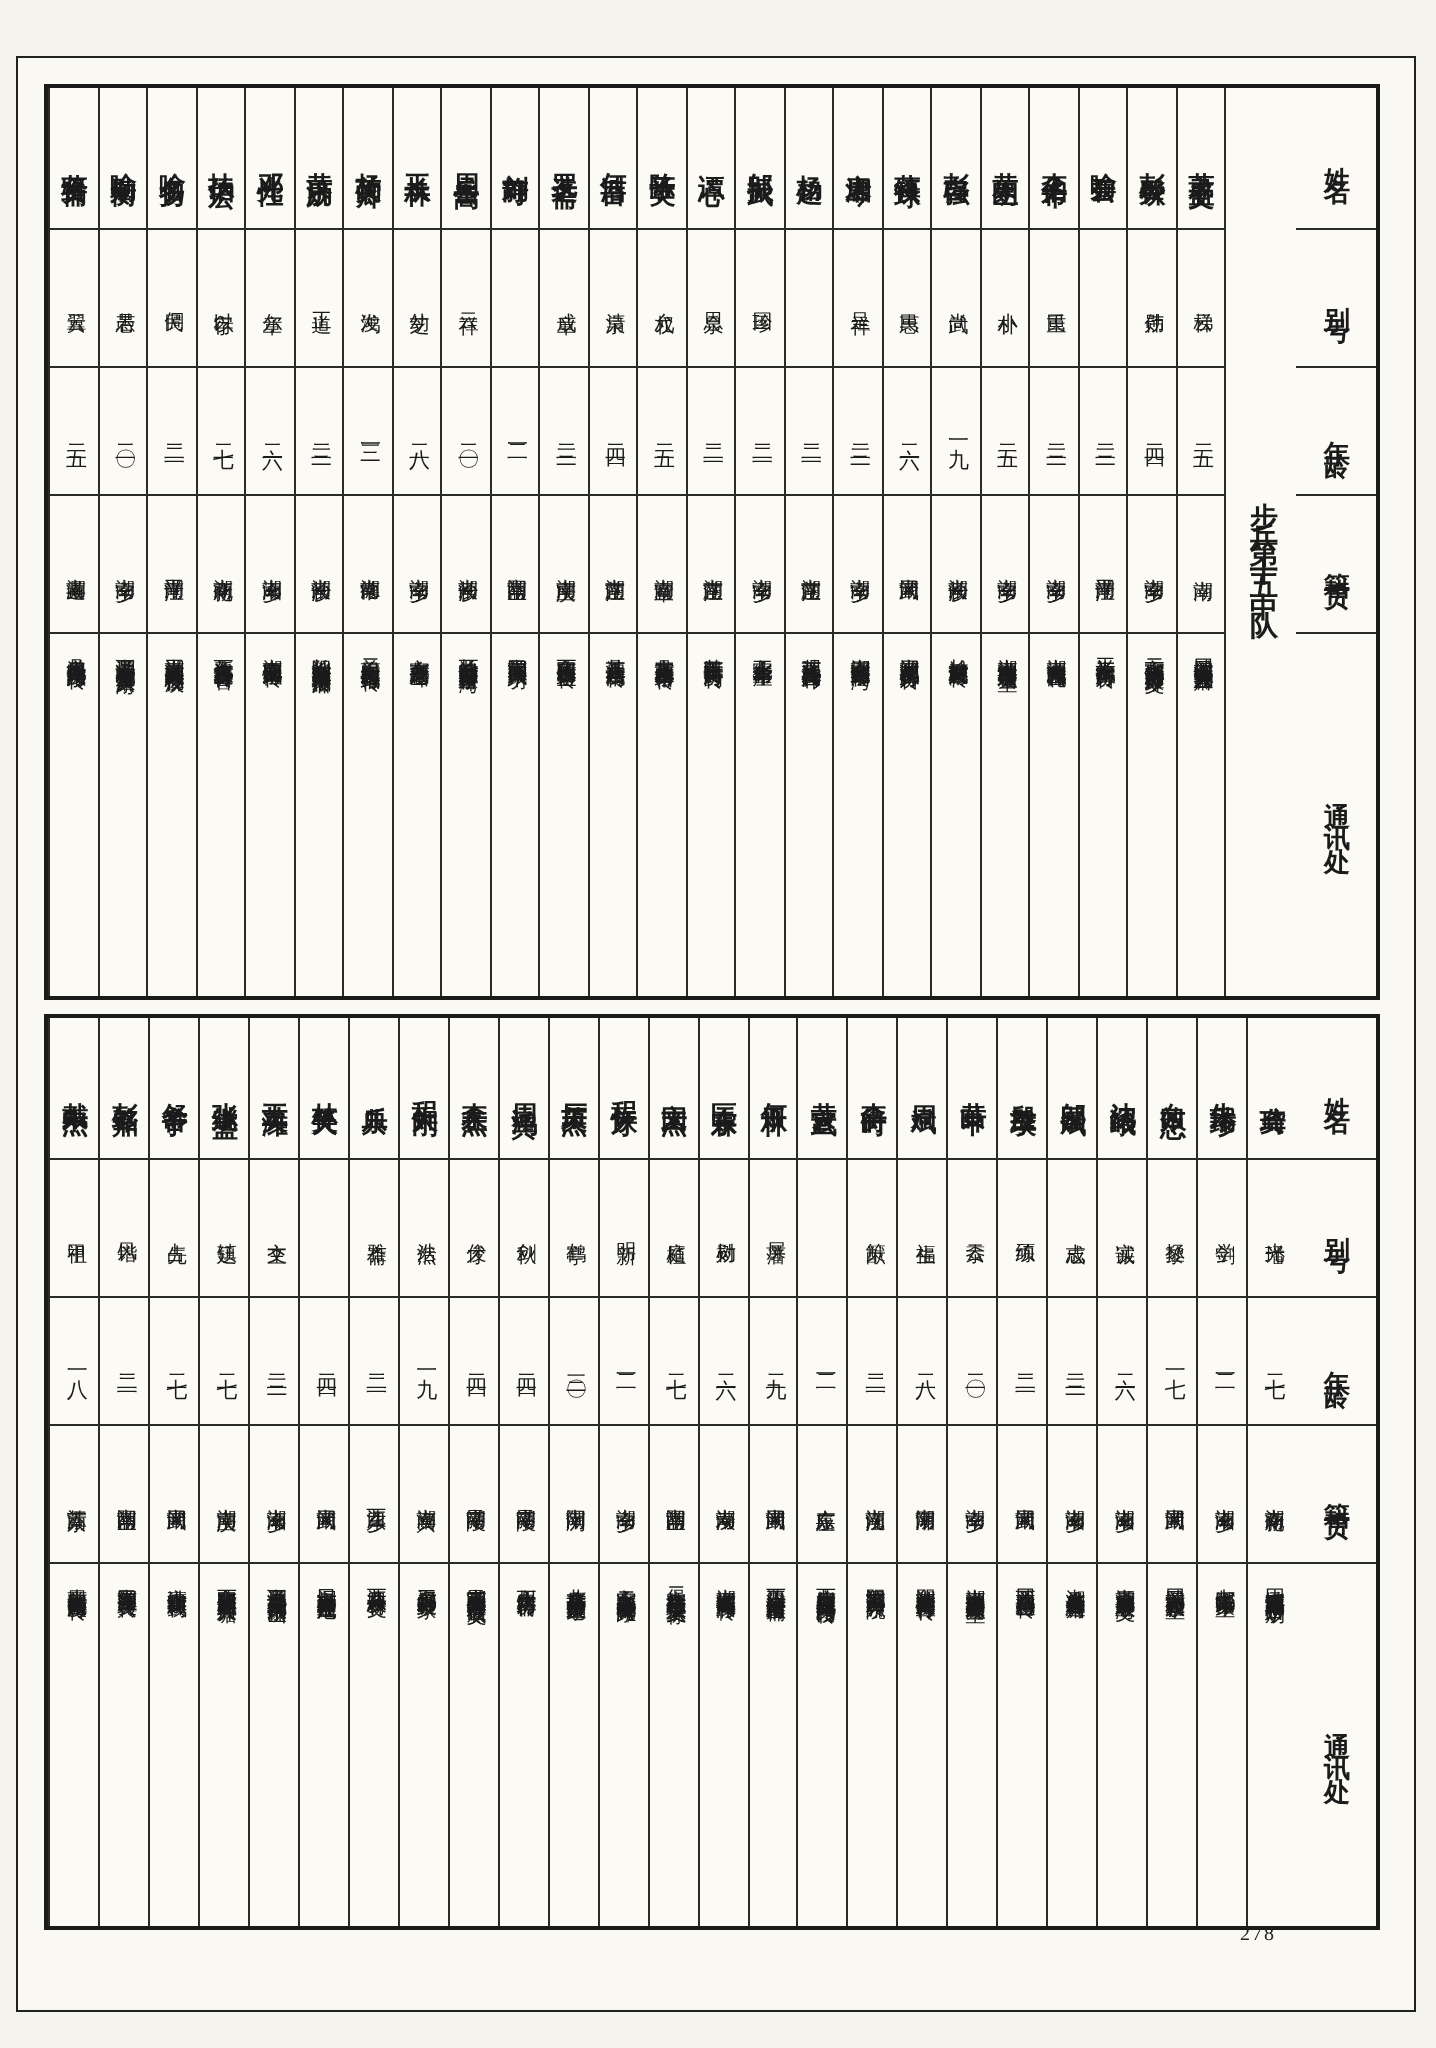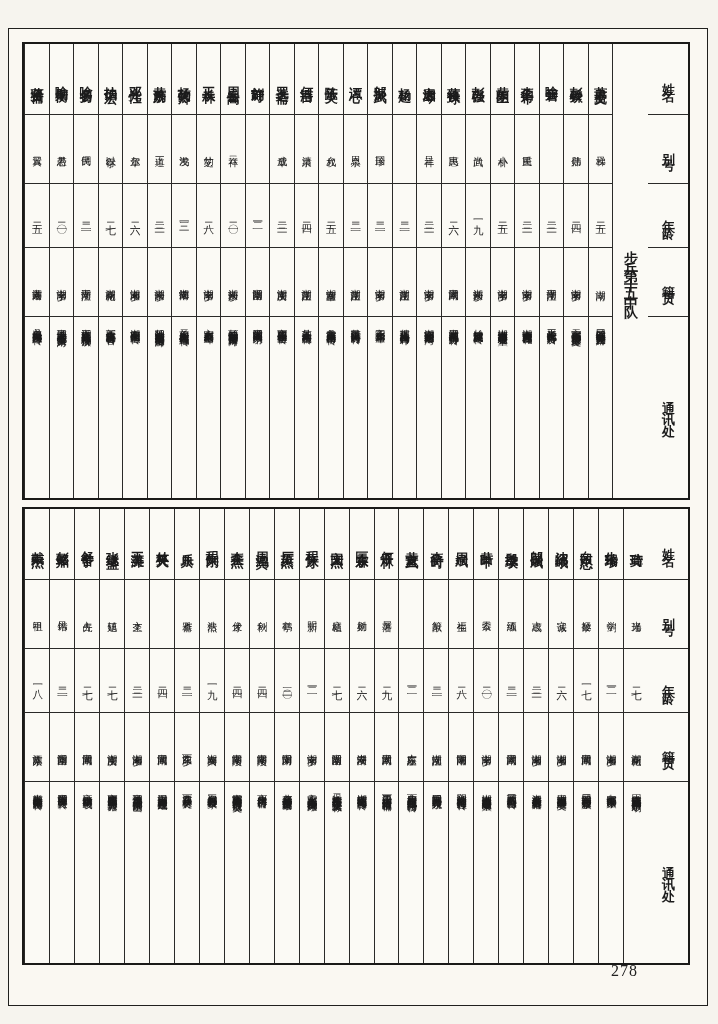--- a/index.html
+++ b/index.html
@@ -59,21 +59,21 @@
   .c-addr{flex:1 1 auto;border-bottom:none;align-items:flex-start;padding-top:4px;}
   .c-addr span{font-size:10px;line-height:12px;letter-spacing:0.5px;}
   
   .h-name{height:71px;}
   .h-alias{height:69px;}
   .h-age{height:64px;}
   .h-native{height:69px;}
   .h-addr{flex:1 1 auto;border-bottom:none;}
   .page-number{
     position:absolute;top:962px;right:80px;
-    font-size:16px;letter-spacing:1px;color:#222;
+    font-size:10px;letter-spacing:1px;color:#222;
   }
 </style>
 </head>
 <body>
 
 <div class="page-frame"></div>
 
 <div class="rtable" id="table-top">
   <div class="hcol">
     <div class="hcell h-name">姓名</div>

